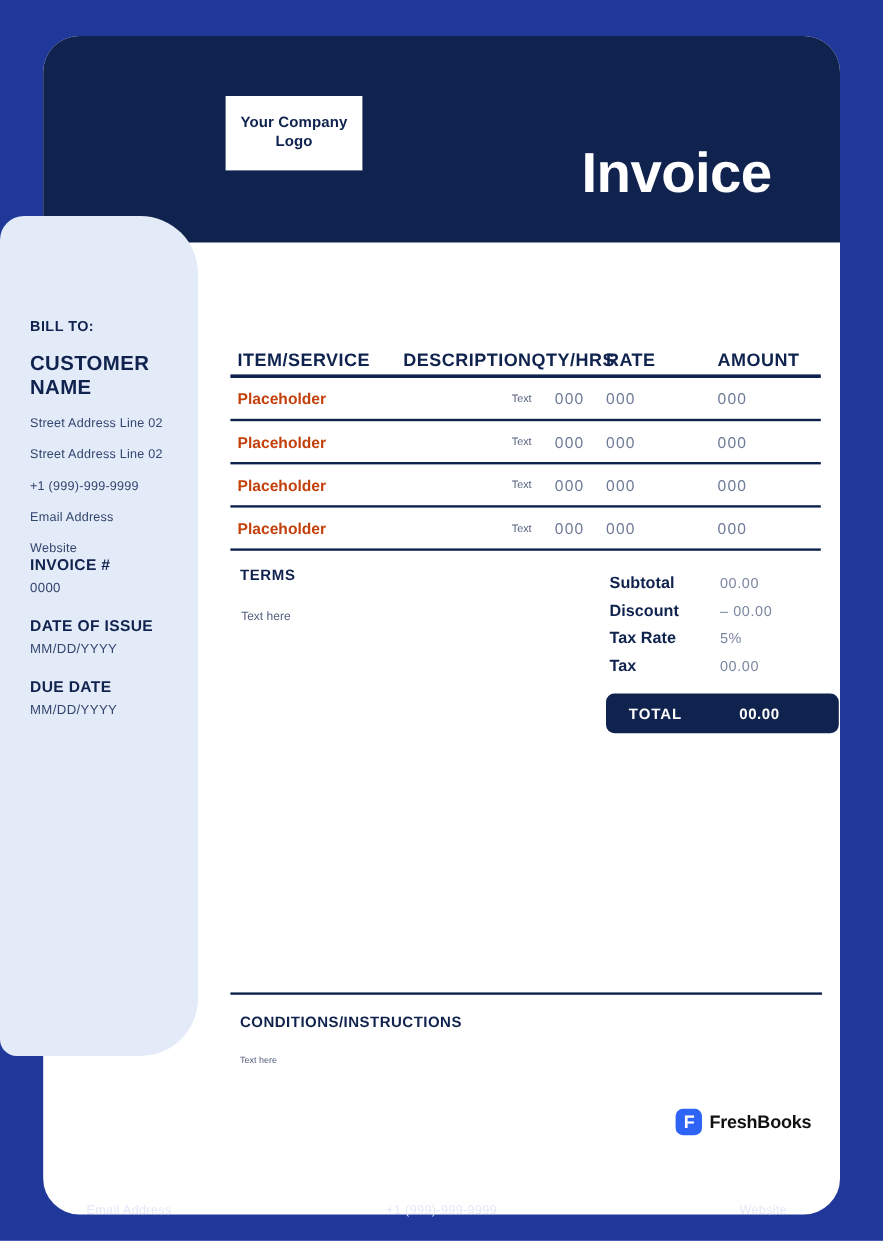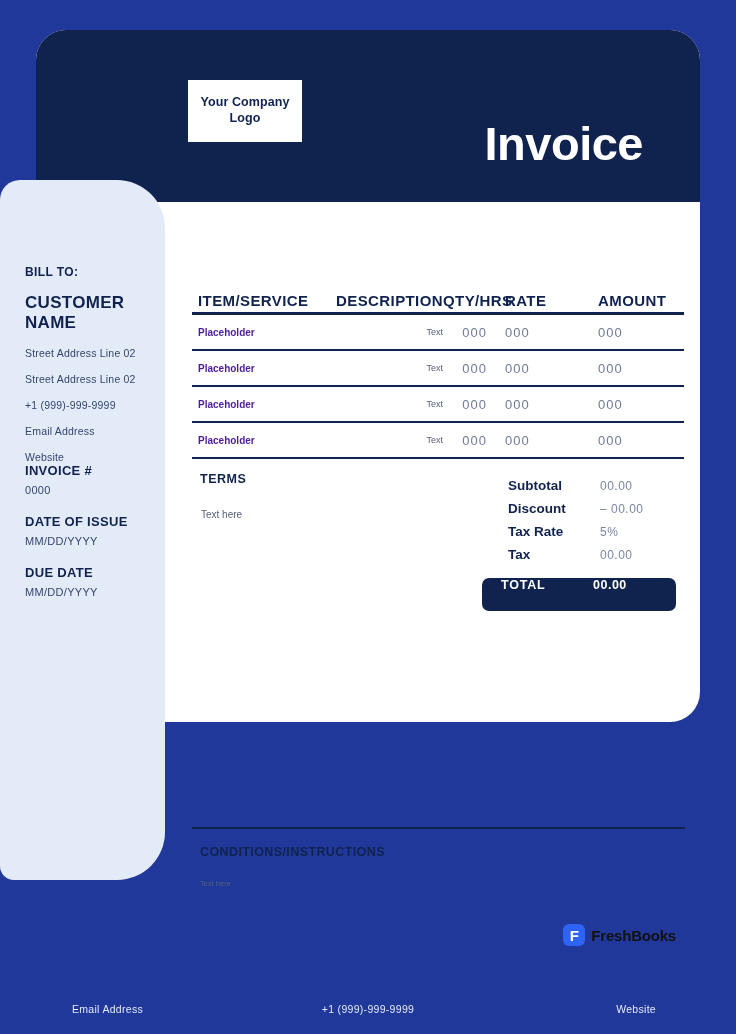--- a/index.html
+++ b/index.html
@@ -10,21 +10,21 @@
     position: relative;
     overflow: hidden;
     color: #10234e;
   }
   .page { position: absolute; inset: 0; }
 
   
   .card {
     position: absolute;
     left: 36px; top: 30px;
-    width: 664px; height: 692px;
+    width: 664px; height: 982px;
     background: #ffffff;
     border-radius: 30px;
   }
 
   
   .card-header {
     position: absolute;
     left: 0; top: 0;
     width: 664px; height: 172px;
     background: #10234e;
@@ -89,45 +89,45 @@
   .t-head { height: 27px; border-bottom: 3px solid #10234e; }
   .t-head .th {
     font-size: 15px; font-weight: 700; letter-spacing: 0.4px; color: #10234e;
   }
   .t-body-row { height: 36px; border-bottom: 2px solid #10234e; }
   .c1 { text-align: left; padding-left: 6px; }
   .c2 { text-align: right; padding-left: 15px; }
   .c3 { text-align: right; }
   .c4 { }
   .c5 { text-align: left; padding-left: 26px; }
-  .cell-item { font-size: 10px; font-weight: 700; color: #4c1d95; }
+  .cell-item { font-size: 13px; font-weight: 700; color: #c2410c; }
   .cell-desc { font-size: 9px; color: #55617e; }
   .cell-num  { font-size: 13px; color: #6e7b97; letter-spacing: 1px; }
   .t-body-row .c3 { padding-right: 18px; }
   .t-body-row .c4 { padding-right: 5px; }
 
   
   .terms-totals { position: relative; margin-top: 0; height: 160px; }
   .terms-label {
     position: absolute; left: 8px; top: 13px;
     font-size: 12.5px; font-weight: 700; letter-spacing: 0.5px;
   }
   .terms-text {
     position: absolute; left: 9px; top: 50px;
     font-size: 10px; color: #55617e;
   }
   .totals { position: absolute; left: 316px; top: 19px; width: 176px; }
   .totals-row { display: flex; height: 23px; align-items: baseline; }
   .totals-label { width: 92px; font-size: 13.5px; font-weight: 700; color: #10234e; }
   .totals-value { font-size: 12px; color: #7a86a0; letter-spacing: 0.5px; }
   .total-bar {
-    position: absolute; left: 290px; top: 119px;
+    position: absolute; left: 313px; top: 119px;
     width: 194px; height: 33px;
     background: #10234e; border-radius: 7px;
-    display: flex; align-items: flex-start;
+    display: flex; align-items: center;
   }
   .total-bar-label {
     margin-left: 19px;
     font-size: 12.5px; font-weight: 700; color: #ffffff; letter-spacing: 0.8px;
   }
   .total-bar-value {
     position: absolute; left: 111px;
     font-size: 12.5px; font-weight: 600; color: #ffffff; letter-spacing: 0.5px;
   }
 

